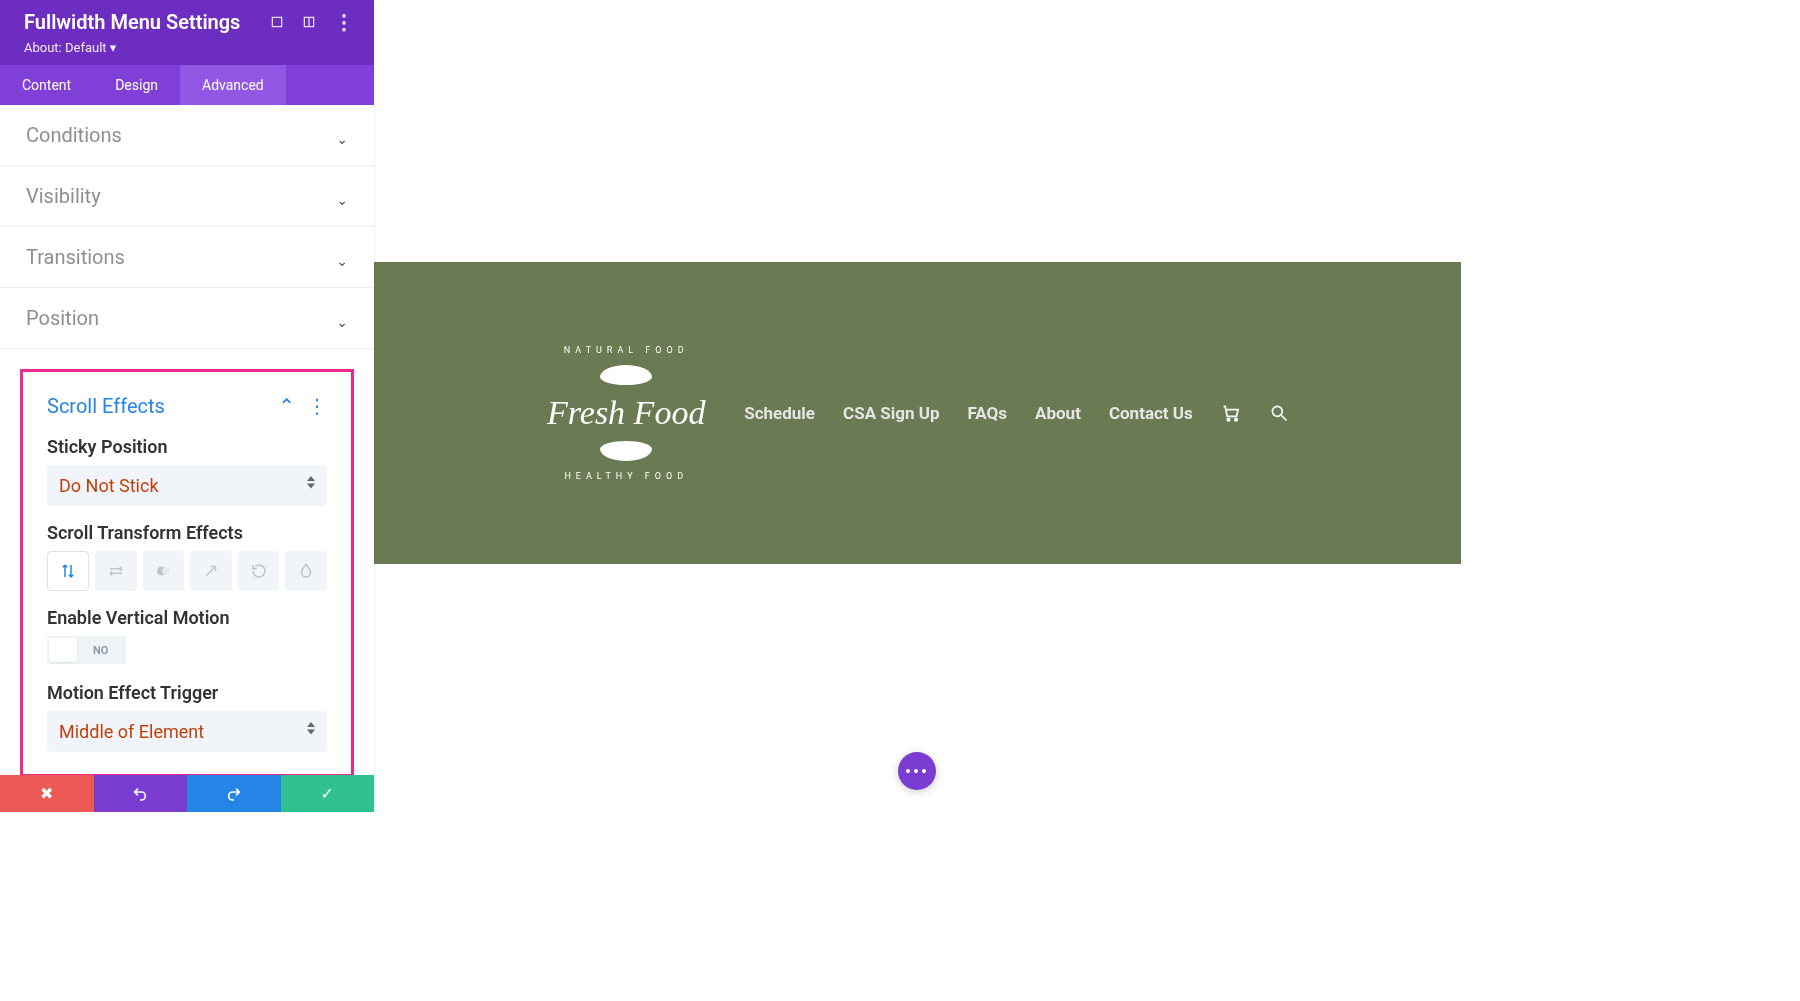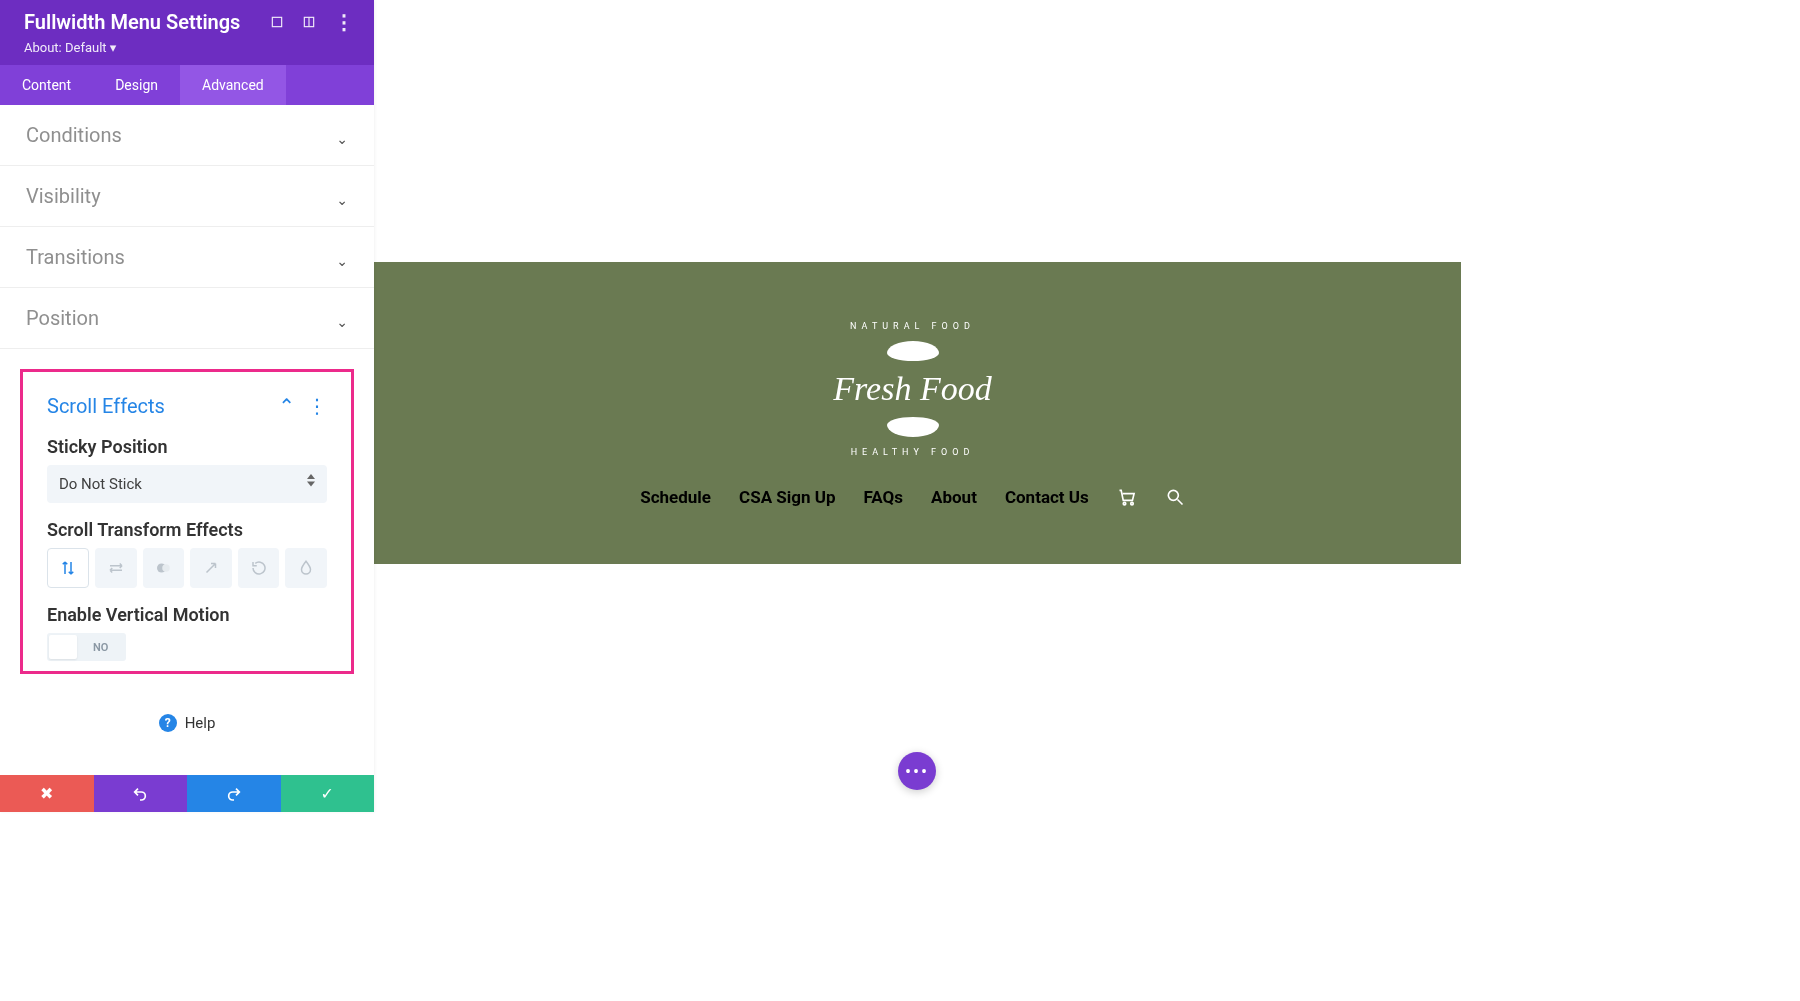--- a/index.html
+++ b/index.html
@@ -16,50 +16,50 @@
 .tab.active{background:#9356e5}
 .sections{flex:1;overflow:auto}
 .section{border-bottom:1px solid #eee}
 .section-head{display:flex;justify-content:space-between;align-items:flex-end;padding:18px 26px;color:#8f8f8f;font-size:20px;cursor:pointer}
 .chev{font-size:14px;color:#555}
 .highlight{border:3px solid #ec2a8b;margin:20px}
 .se-head{display:flex;justify-content:space-between;align-items:center;padding:22px 24px 10px;color:#2585e6;font-size:20px}
 .se-head .right{display:flex;gap:12px;align-items:center;color:#2585e6}
 .field{padding:8px 24px}
 .label{font-size:18px;font-weight:600;color:#333;margin-bottom:8px}
-.select{background:#f1f5f9;border-radius:4px;padding:10px 12px;position:relative;font-size:15px;color:#404040}
+.select{background:#f1f5f9;border-radius:4px;padding:10px 12px;position:relative;font-size:18px;color:#c2410c}
 .select::after{content:"";position:absolute;right:12px;top:50%;transform:translateY(-50%);width:0;height:0;border-left:4px solid transparent;border-right:4px solid transparent;border-top:5px solid #666}
 .select::before{content:"";position:absolute;right:12px;top:50%;transform:translateY(-10px);width:0;height:0;border-left:4px solid transparent;border-right:4px solid transparent;border-bottom:5px solid #666}
 .eff-row{display:flex;gap:6px}
 .eff{width:50px;height:40px;background:#f1f5f9;border-radius:4px;display:flex;align-items:center;justify-content:center;color:#bcc4cc;cursor:pointer;font-size:18px}
 .eff.active{background:#fff;border:1px solid #dbe3ea;color:#2585e6}
 .toggle{display:inline-flex;align-items:center;background:#eef3f7;border-radius:3px;height:28px;padding:2px}
 .toggle .knob{width:28px;height:24px;background:#fff;border-radius:2px;box-shadow:0 1px 2px rgba(0,0,0,.08)}
 .toggle .lbl{font-size:11px;color:#8a97a3;padding:0 16px;font-weight:600}
 .help{display:flex;align-items:center;justify-content:center;gap:8px;padding:20px 0;color:#333;font-size:15px}
 .help .q{width:18px;height:18px;border-radius:50%;background:#2585e6;color:#fff;display:flex;align-items:center;justify-content:center;font-size:12px;font-weight:700}
 .footer{height:37px;display:flex}
 .footer>div{flex:1;display:flex;align-items:center;justify-content:center;color:#fff;cursor:pointer;font-size:16px}
 .f-close{background:#eb5a55}
 .f-undo{background:#7a3cd1}
 .f-redo{background:#2585e6}
 .f-ok{background:#2fc18f}
-.band{position:absolute;left:364px;top:262px;width:1097px;height:302px;background:#6a7a52;display:flex;flex-direction:column;align-items:center;justify-content:center;gap:28px}
+.band{position:absolute;left:364px;top:262px;width:1097px;height:302px;background:#6a7a52;display:flex;flex-direction:row;align-items:center;justify-content:center;gap:28px}
 .band .gutter{position:absolute;left:0;top:0;width:10px;height:100%;background:#3a4a3a}
 .tail{position:absolute;left:364px;top:564px;width:10px;height:180px;background:#3a4a3a}
 .logo{color:#fff;text-align:center;position:relative;width:180px;height:140px}
 .logo .arc{font-size:9px;letter-spacing:5px;position:absolute;width:100%;text-align:center}
 .logo .arc.top{top:2px}
 .logo .arc.bot{bottom:2px}
 .logo .leaf{position:absolute;left:50%;transform:translateX(-50%);width:52px;height:20px;background:#fff;border-radius:50% 50% 50% 50%/60% 60% 40% 40%}
 .logo .leaf.t{top:22px}
 .logo .leaf.b{bottom:22px;transform:translateX(-50%) rotate(180deg)}
 .logo .name{position:absolute;top:50%;left:50%;transform:translate(-50%,-50%);font-size:34px;font-style:italic;font-family:"Brush Script MT",cursive;white-space:nowrap}
 .nav{display:flex;gap:28px;align-items:center;color:#fff;font-weight:700;font-size:17px}
-.nav a{color:#000000;text-decoration:none}
+.nav a{color:#e5e5e5;text-decoration:none}
 .nav .ic{width:20px;height:20px;display:flex;align-items:center;justify-content:center}
 .fab{position:absolute;left:898px;top:752px;width:38px;height:38px;border-radius:50%;background:#7a3cd1;color:#fff;display:flex;align-items:center;justify-content:center;font-size:18px;box-shadow:0 2px 8px rgba(0,0,0,.2);letter-spacing:2px}
 svg{display:block}
 </style>
 </head>
 <body>
 
 <div class="stage">
 
   <div class="band">
@@ -202,20 +202,24 @@
         </div>
 
         <div class="field">
           <div class="label">Enable Vertical Motion</div>
           <div class="toggle">
             <div class="knob"></div>
             <div class="lbl">NO</div>
           </div>
         </div>
 
+        <div class="field" style="padding-bottom:22px">
+          <div class="label">Motion Effect Trigger</div>
+          <div class="select">Middle of Element</div>
+        </div>
       </div>
 
       <div class="help">
         <span class="q">?</span>
         <span>Help</span>
       </div>
     </div>
 
     <div class="footer">
       <div class="f-close">✖</div>

